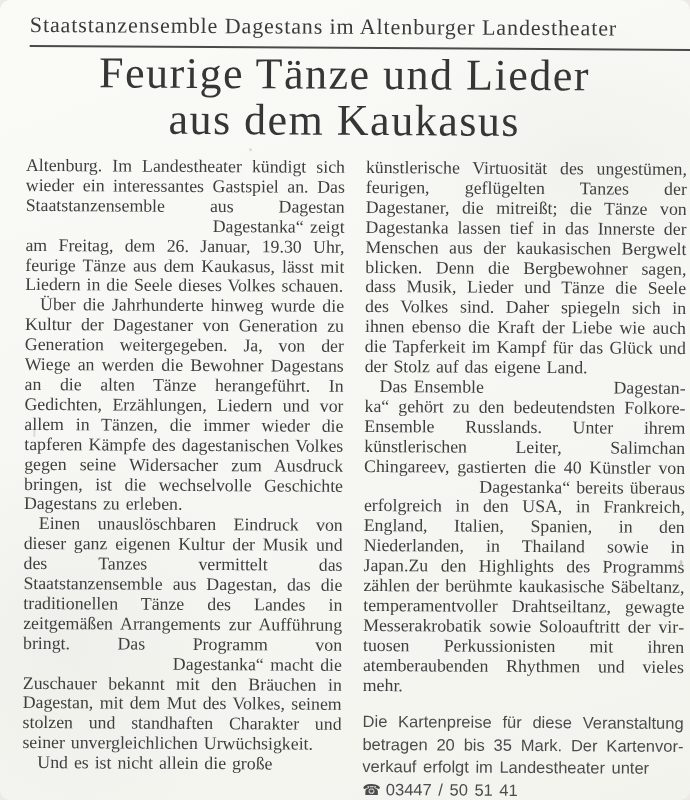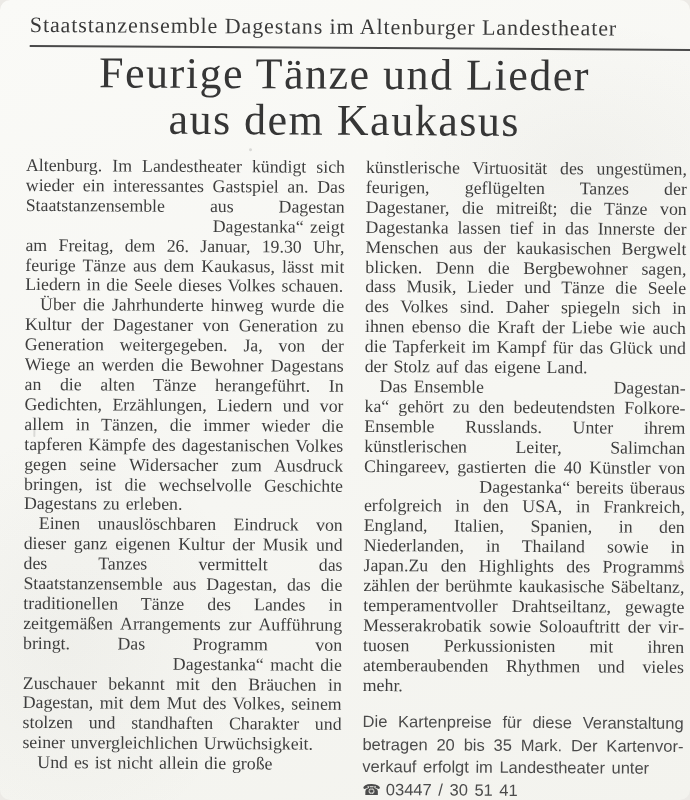--- a/index.html
+++ b/index.html
@@ -117,21 +117,21 @@
       <p class="indent">Und es ist nicht allein die große</p>
     </div>
 
     <div class="col col-right">
       <p>künstlerische Virtuosität des ungestü­men, feurigen, geflügelten Tanzes der Dagestaner, die mitreißt; die Tänze von Dagestanka lassen tief in das In­nerste der Menschen aus der kaukasi­schen Bergwelt blicken. Denn die Bergbewohner sagen, dass Musik, Lieder und Tänze die Seele des Volkes sind. Daher spiegeln sich in ihnen ebenso die Kraft der Liebe wie auch die Tapferkeit im Kampf für das Glück und der Stolz auf das eigene Land.</p>
       <p class="indent">Das Ensemble &nbsp;&nbsp;&nbsp;&nbsp;&nbsp;&nbsp;&nbsp;&nbsp;&nbsp;&nbsp;&nbsp;&nbsp;&nbsp;&nbsp;&nbsp;&nbsp;&nbsp;&nbsp; Dagestan­ka“ gehört zu den bedeutendsten Fol­kore-Ensemble Russlands. Unter ih­rem künstlerischen Leiter, Salimchan Chingareev, gastierten die 40 Künstler von &nbsp;&nbsp;&nbsp;&nbsp;&nbsp;&nbsp;&nbsp;&nbsp;&nbsp;&nbsp;&nbsp;&nbsp;&nbsp;&nbsp;&nbsp;&nbsp;&nbsp;&nbsp; Dagestanka“ bereits überaus erfolgreich in den USA, in Frankreich, England, Italien, Spanien, in den Niederlanden, in Thailand so­wie in Japan.Zu den Highlights des Programms zählen der berühmte kau­kasische Säbeltanz, temperamentvol­ler Drahtseiltanz, gewagte Messer­akrobatik sowie Soloauftritt der vir­tuosen Perkussionisten mit ihren atemberaubenden Rhythmen und vie­les mehr.</p>
 
       <div class="ticket-note">
         <span>Die Kartenpreise für diese Veranstaltung betragen 20 bis 35 Mark. Der Kartenvor­verkauf erfolgt im Landestheater unter</span>
         <div class="phone-row">
-          <span class="phone-icon">☎</span><span>03447 / 30 51 41</span>
+          <span class="phone-icon">☎</span><span>03447 / 50 51 41</span>
         </div>
       </div>
     </div>
 
     <div class="speck s1"></div>
     <div class="speck s2"></div>
     <div class="speck s3"></div>
     <div class="speck s4"></div>
     <div class="speck s5"></div>
 

